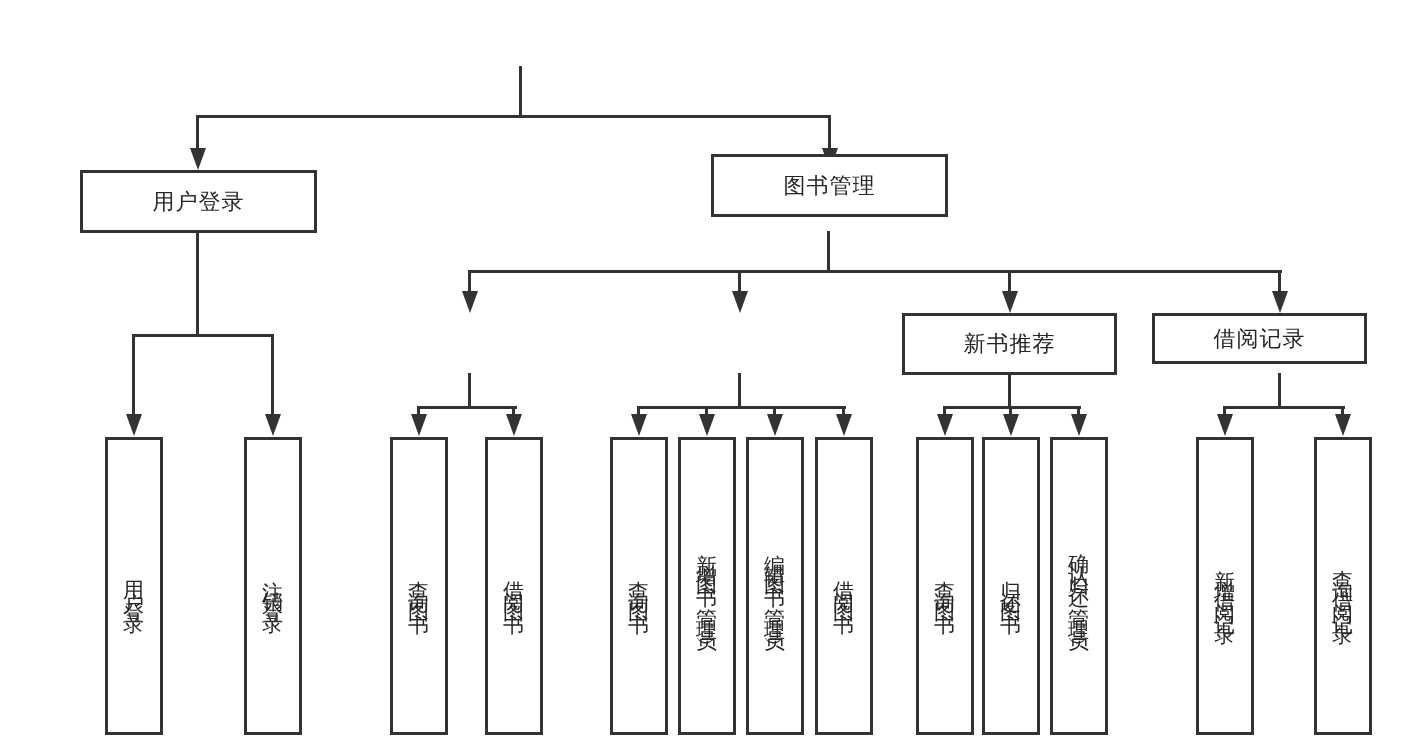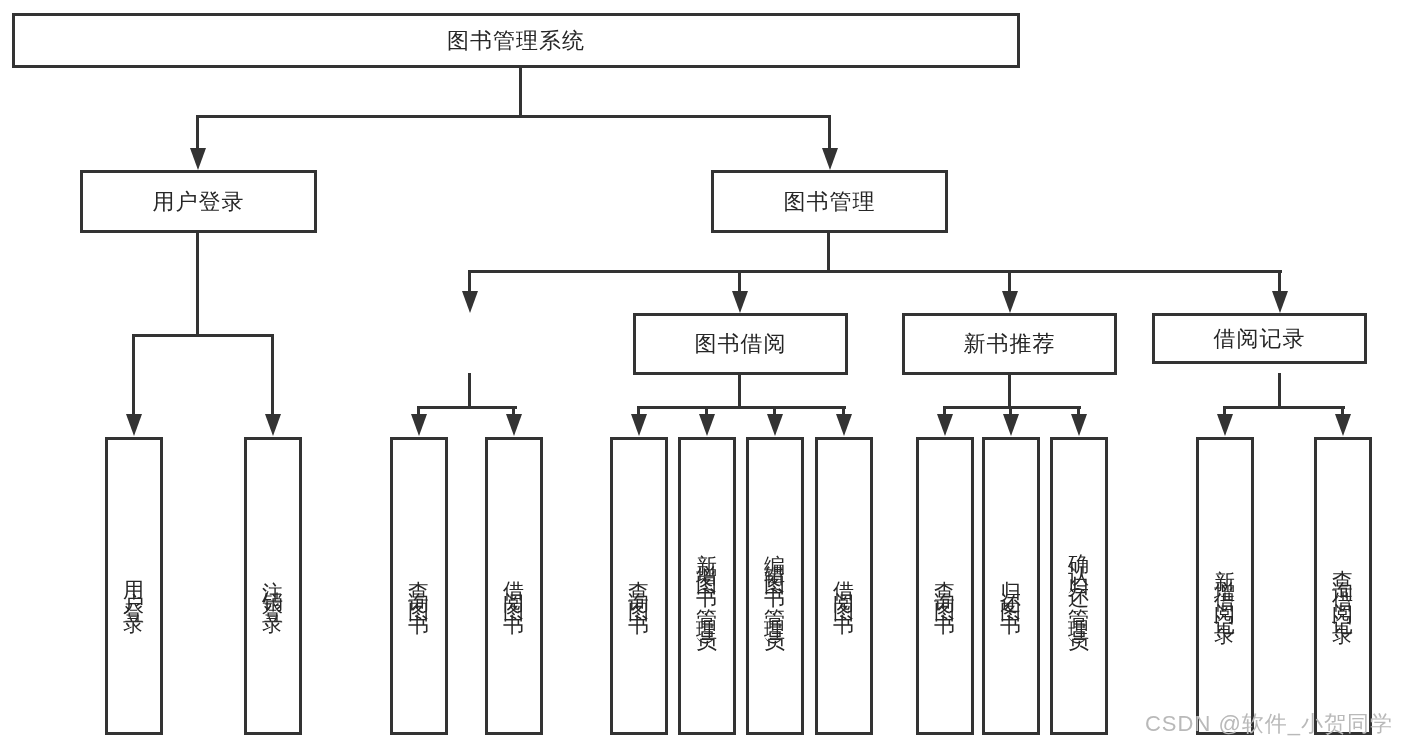--- a/index.html
+++ b/index.html
@@ -125,36 +125,30 @@
   <div class="vline" style="left:1077px;top:406px;height:12px"></div>
   <div class="arrow" style="left:1071px;top:414px"></div>
 
   <div class="vline" style="left:1278px;top:373px;height:36px"></div>
   <div class="hline" style="left:1223px;top:406px;width:122px"></div>
   <div class="vline" style="left:1223px;top:406px;height:12px"></div>
   <div class="arrow" style="left:1217px;top:414px"></div>
   <div class="vline" style="left:1341px;top:406px;height:12px"></div>
   <div class="arrow" style="left:1335px;top:414px"></div>
 
-  <div class="node" style="left:12px;top:13px;width:1008px;height:55px">
-    <span>图书管理系统</span>
-  </div>
 
   <div class="node" style="left:80px;top:170px;width:237px;height:63px">
     <span>用户登录</span>
   </div>
 
-  <div class="node" style="left:711px;top:170px;width:237px;height:63px">
+  <div class="node" style="left:711px;top:154px;width:237px;height:63px">
     <span>图书管理</span>
   </div>
 
 
-  <div class="node" style="left:633px;top:313px;width:215px;height:62px">
-    <span>图书借阅</span>
-  </div>
 
   <div class="node" style="left:902px;top:313px;width:215px;height:62px">
     <span>新书推荐</span>
   </div>
 
   <div class="node" style="left:1152px;top:313px;width:215px;height:51px">
     <span>借阅记录</span>
   </div>
 
   <div class="vnode" style="left:105px">
@@ -194,15 +188,14 @@
     <span class="vtext">确认归还（管理员）</span>
   </div>
 
   <div class="vnode" style="left:1196px">
     <span class="vtext">新增借阅记录</span>
   </div>
   <div class="vnode" style="left:1314px">
     <span class="vtext">查询借阅记录</span>
   </div>
 
-  <div class="watermark">CSDN @软件_小贺同学</div>
 
 </div>
 
 </body></html>

